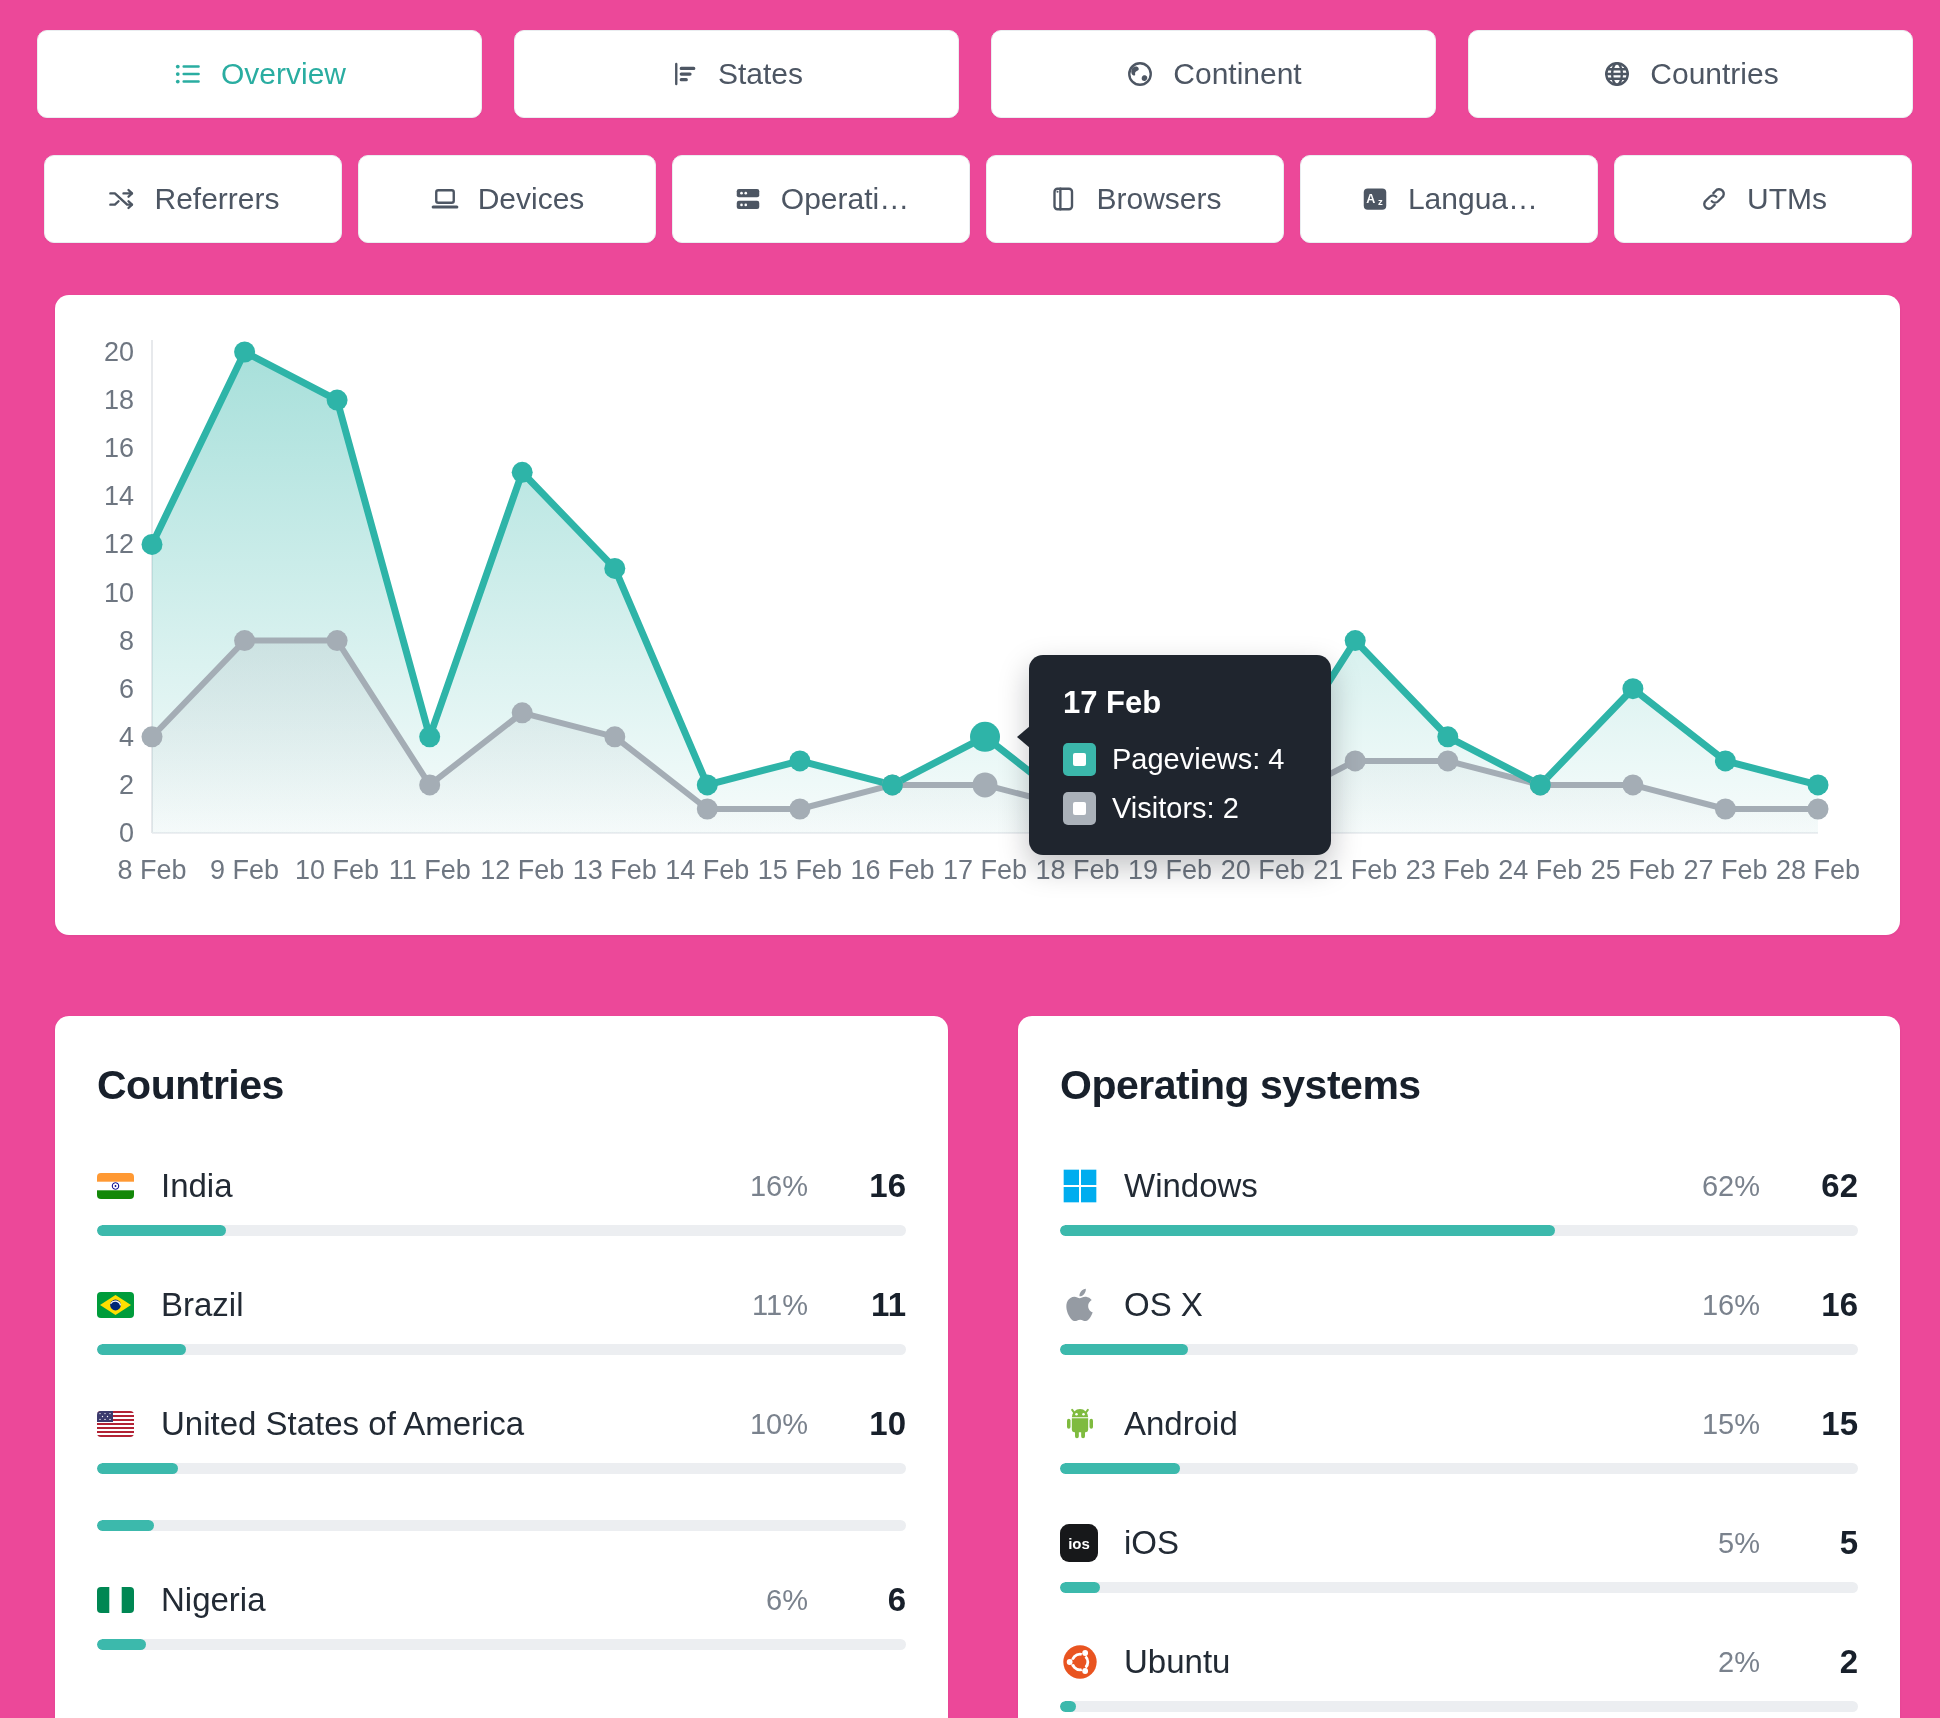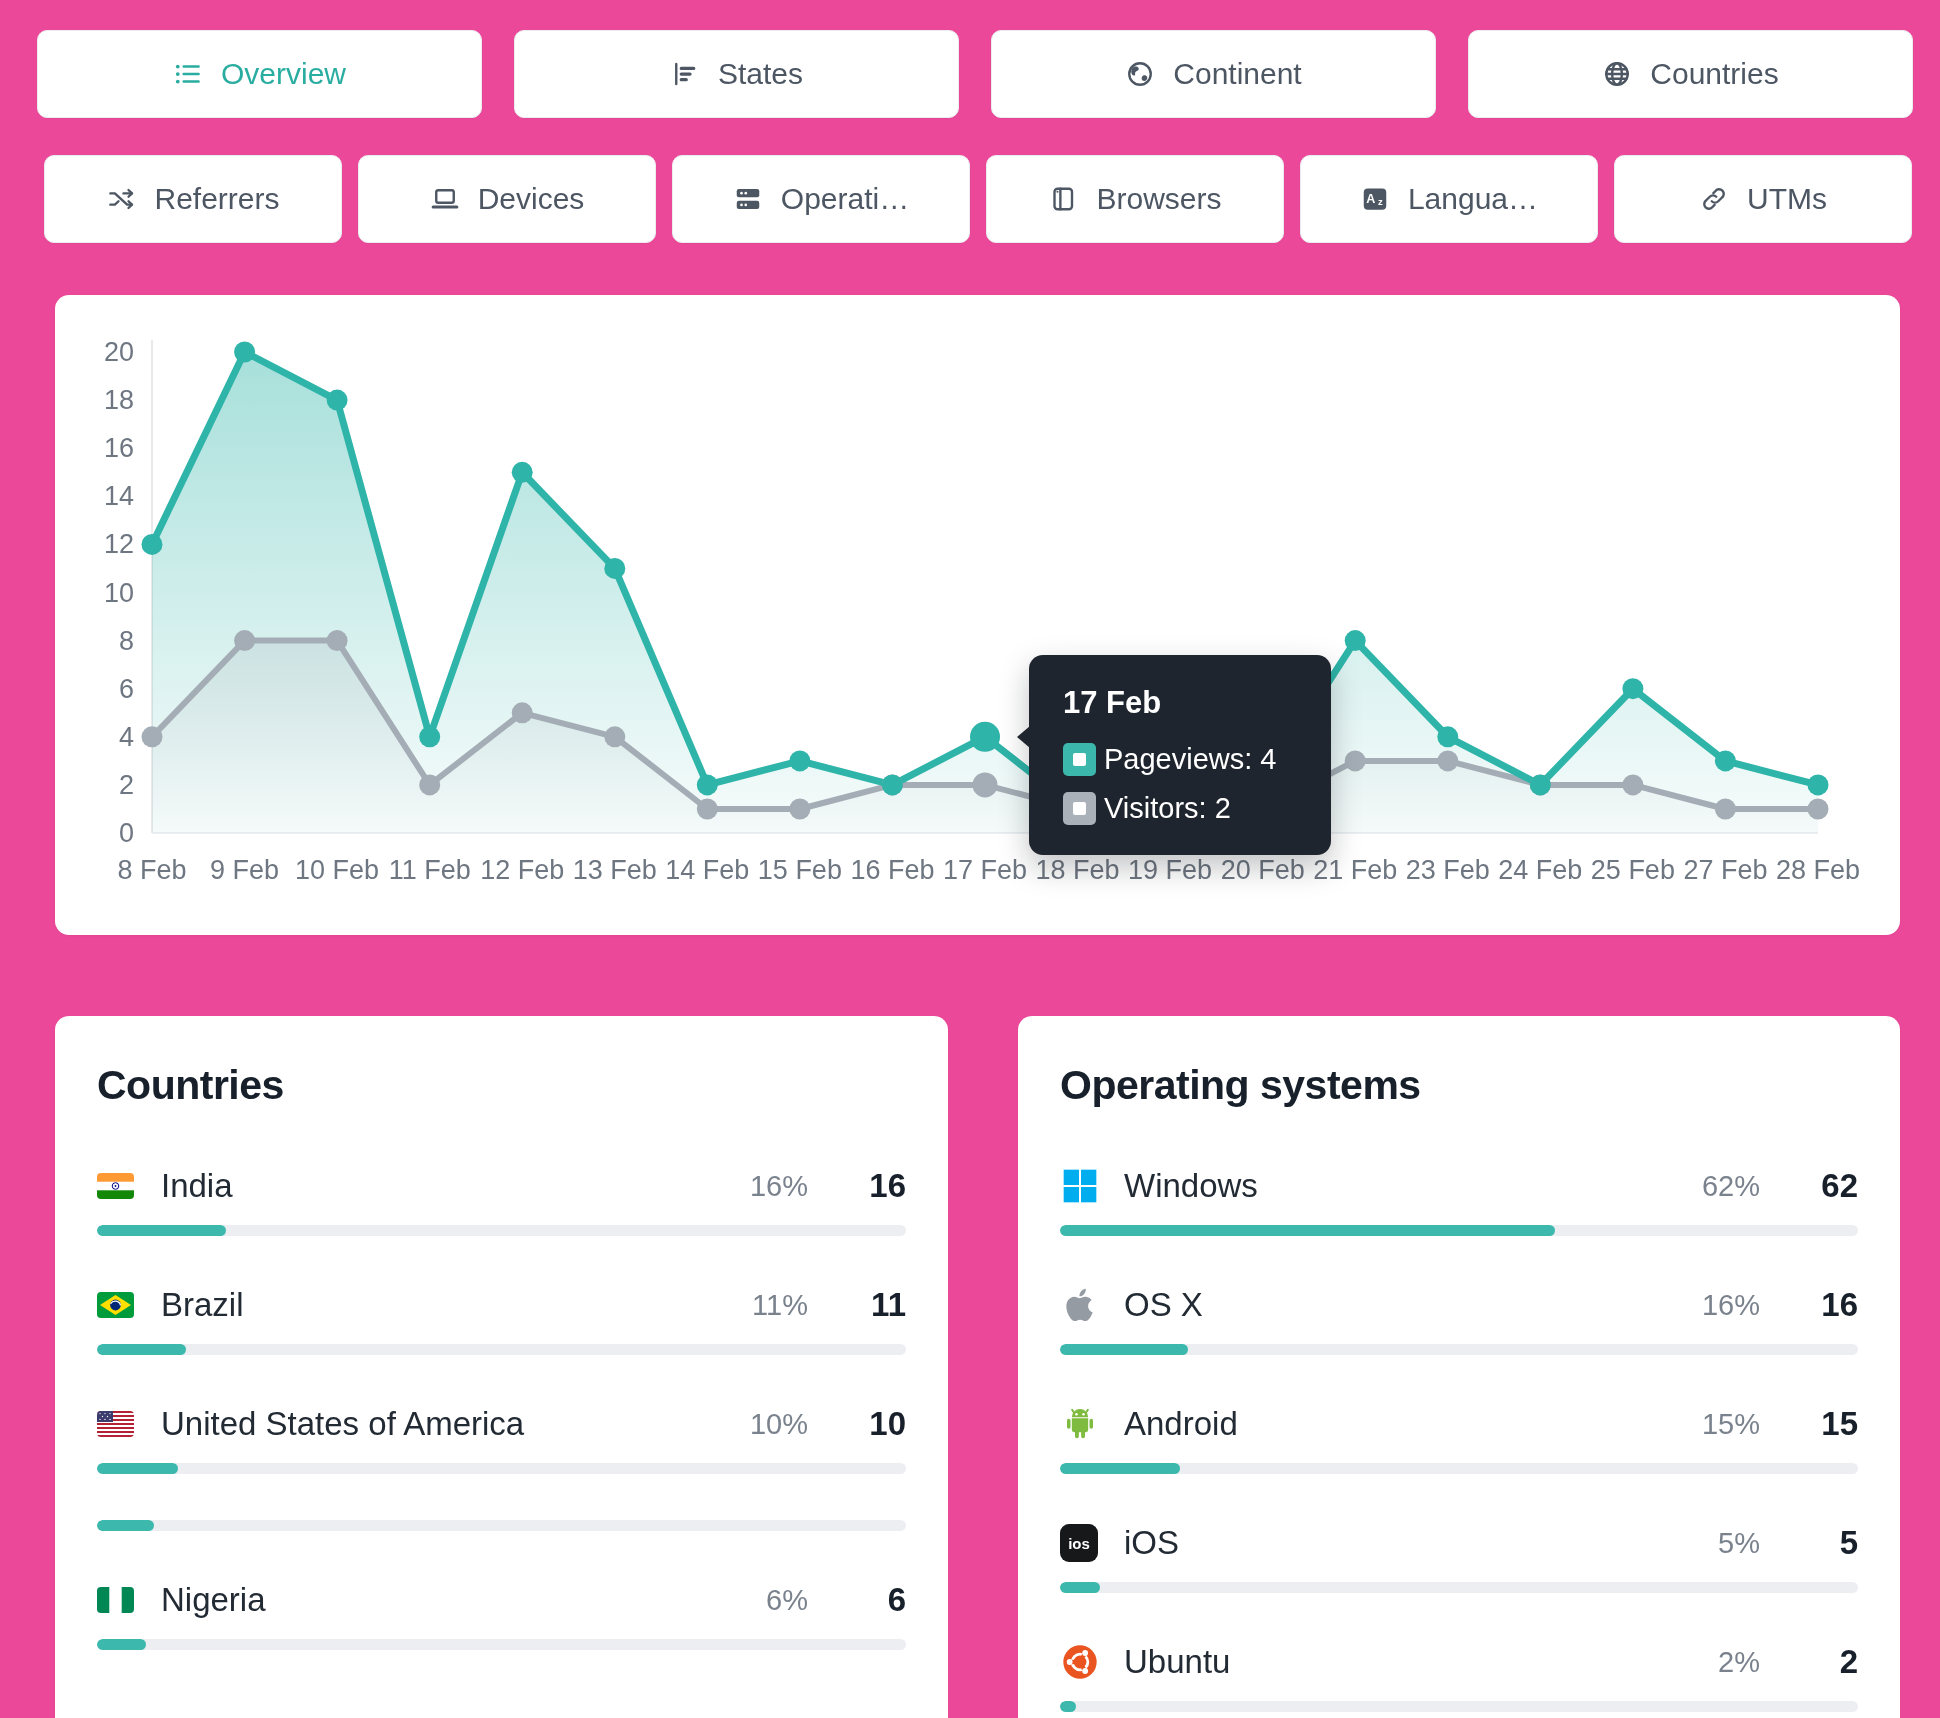--- a/index.html
+++ b/index.html
@@ -46,21 +46,21 @@
   .chart-wrap{position:absolute;inset:0;}
   .axis-lbl{font-family:"Liberation Sans",sans-serif;font-size:27px;fill:#6e7681;}
 
   
   .tooltip{position:absolute;background:#1f252e;color:#fff;border-radius:14px;
            padding:30px 34px 30px 34px;min-width:302px;box-sizing:border-box;z-index:5;
            box-shadow:0 12px 30px rgba(10,15,25,.25);}
   .tooltip::before{content:'';position:absolute;left:-12px;top:71px;border-style:solid;
            border-width:11px 13px 11px 0;border-color:transparent #1f252e transparent transparent;}
   .tt-title{font-size:31px;font-weight:700;margin-bottom:22px;}
-  .tt-row{display:flex;align-items:center;gap:8px;font-size:29px;margin-top:16px;}
+  .tt-row{display:flex;align-items:center;gap:16px;font-size:29px;margin-top:16px;}
   .tt-row:first-child{margin-top:0;}
   .tt-swatch{width:33px;height:33px;border-radius:5px;position:relative;flex:0 0 33px;}
   .tt-swatch::after{content:'';position:absolute;inset:10px;background:#fff;border-radius:2px;}
 </style>
 </head>
 <body>
 
 <div id="app">
   <div class="tabs" id="tabsRow1">
       <button class="tab active">

